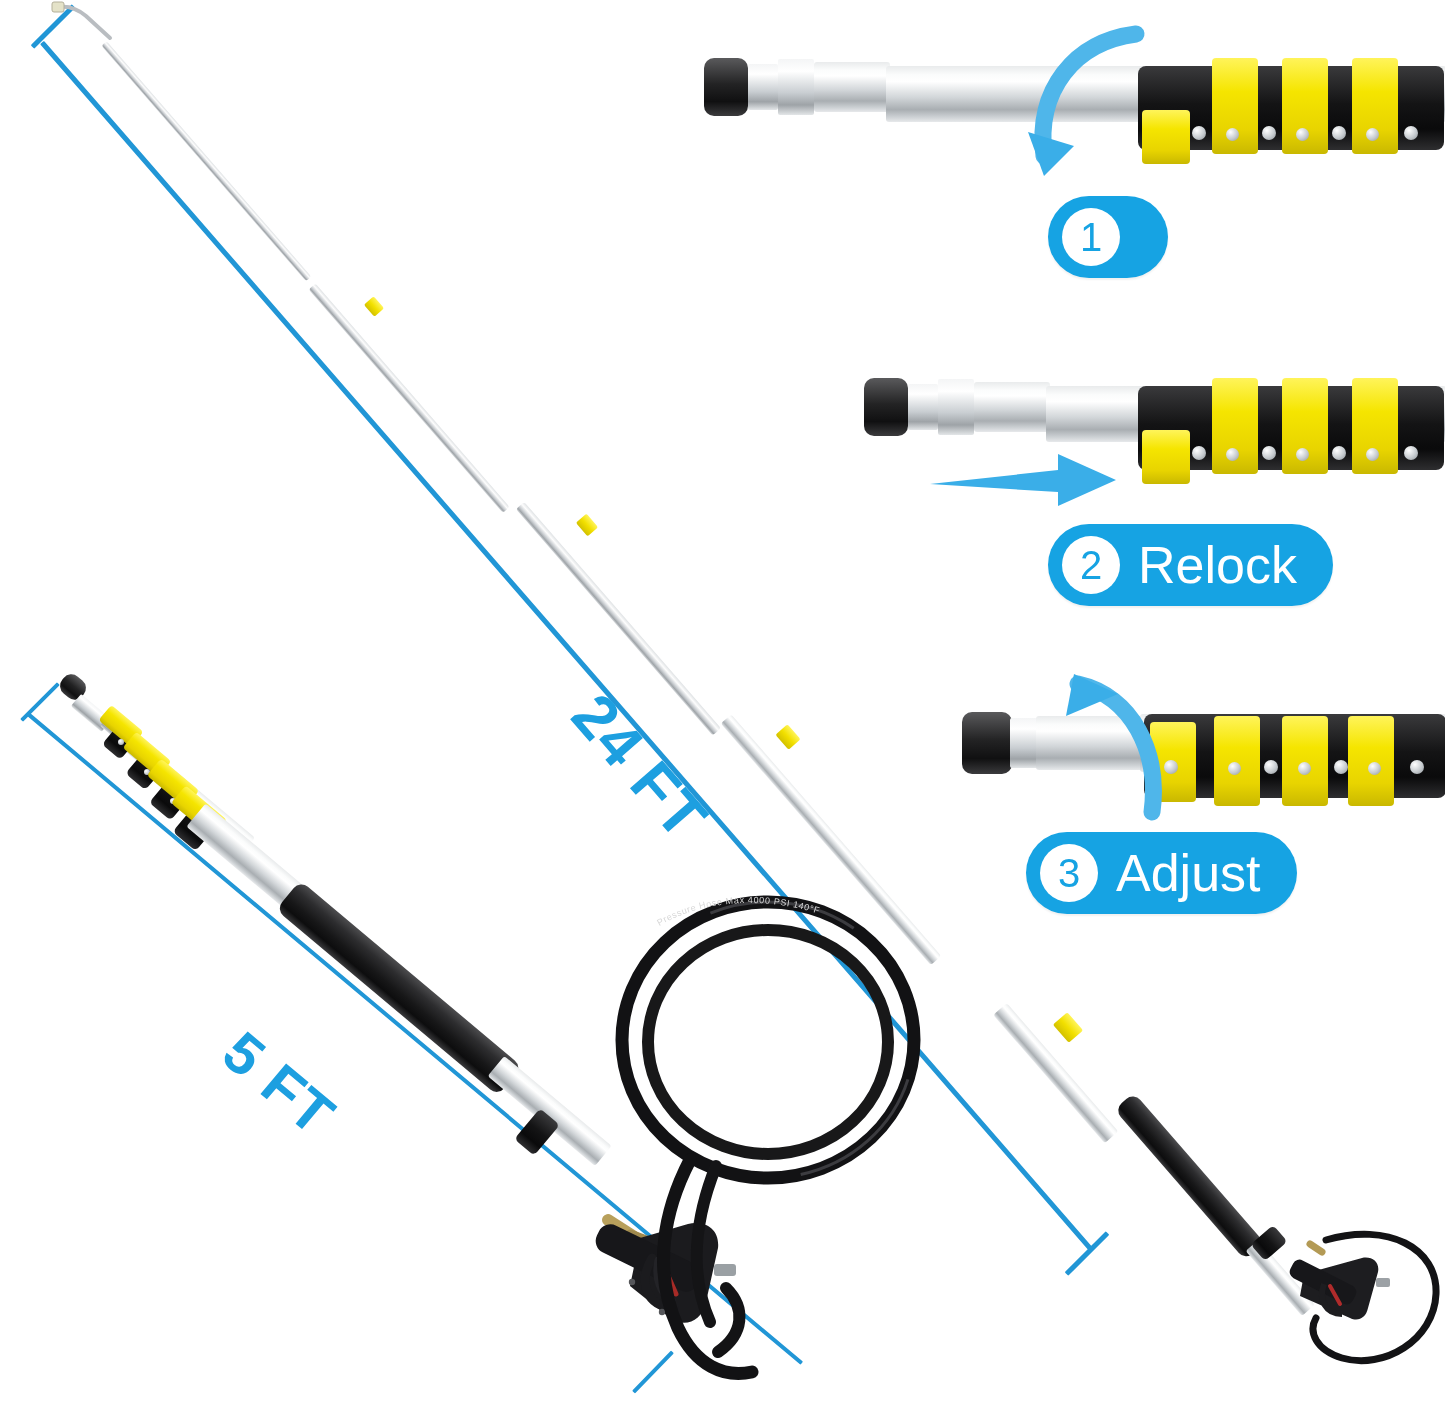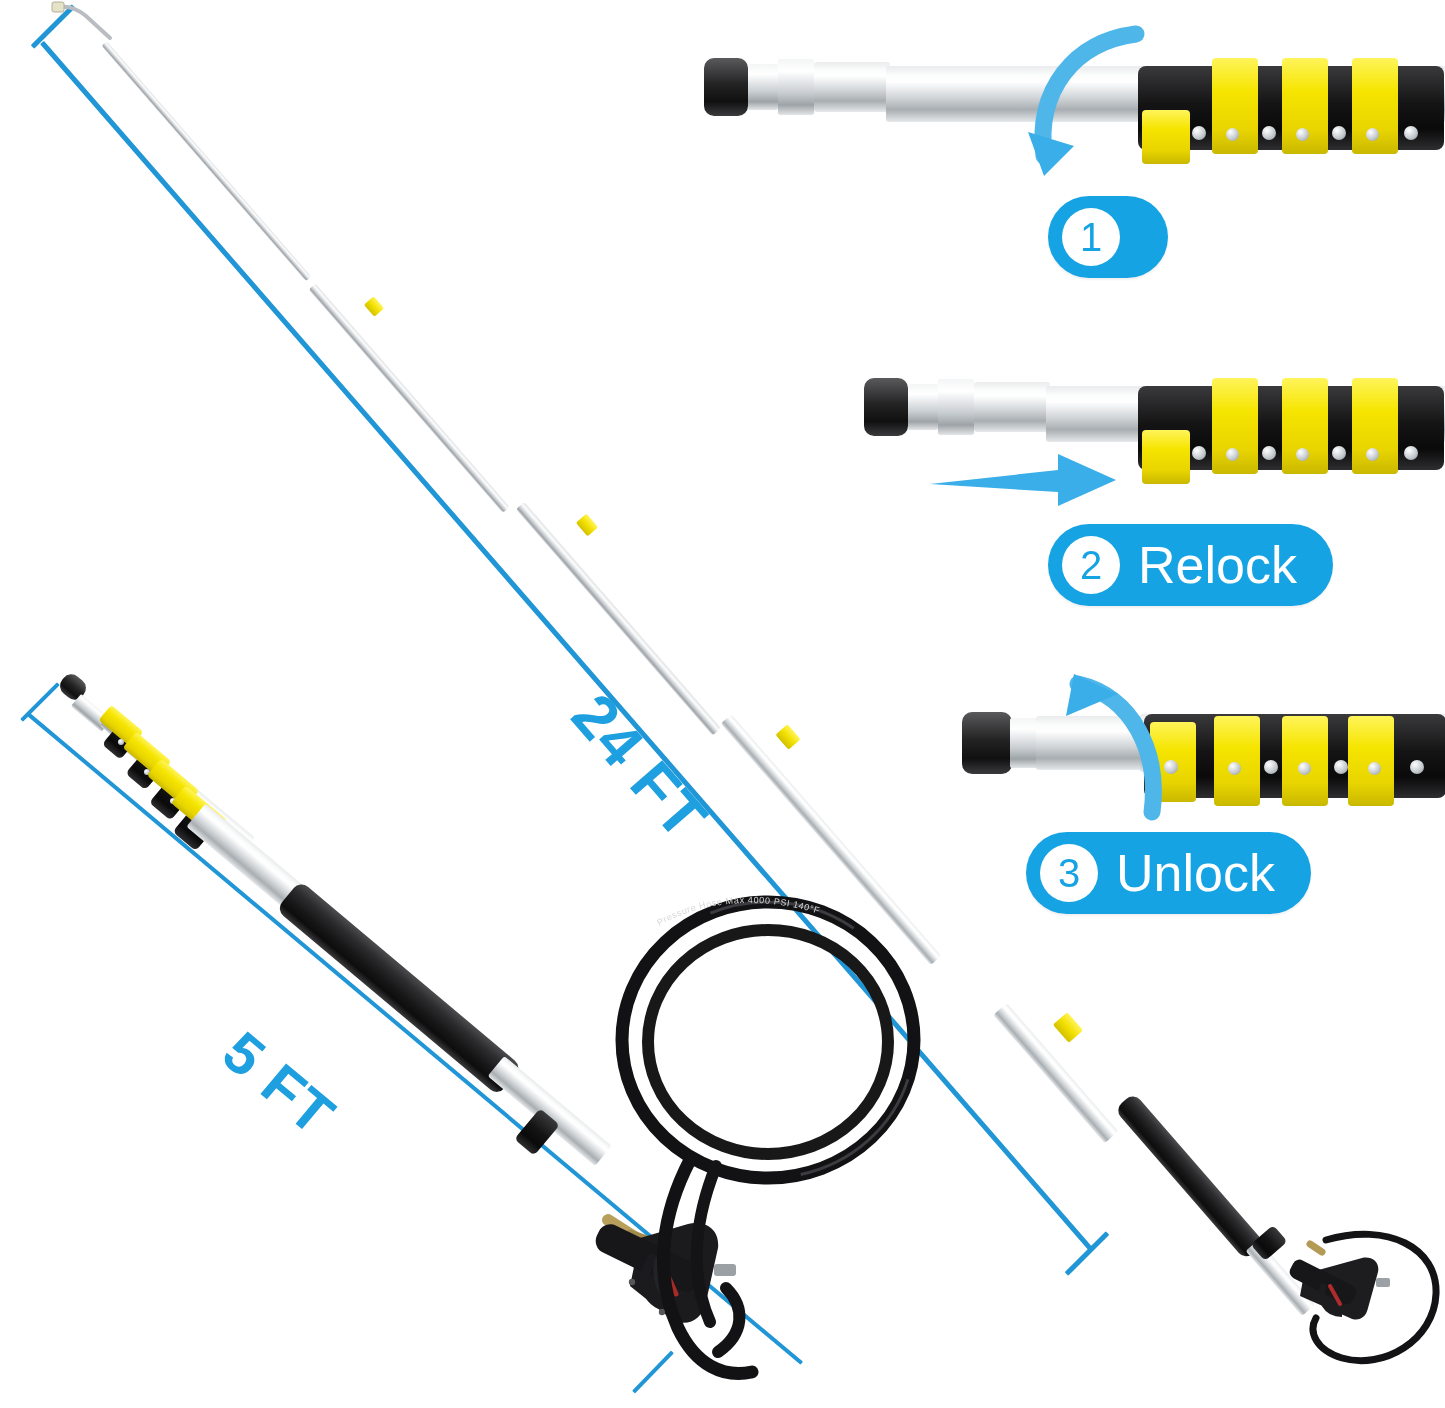--- a/index.html
+++ b/index.html
@@ -329,17 +329,17 @@
     <div class="rivet" style="left:1368px;top:762px;width:13px;height:13px;"></div>
     <div class="rivet" style="left:1410px;top:760px;width:14px;height:14px;"></div>
 
     <svg class="arrow-svg" style="left:1056px;top:660px;width:120px;height:160px;">
       <path d="M96,152 C104,92 76,36 22,24" stroke="#4fb6ea" stroke-width="17" fill="none" stroke-linecap="round"></path>
       <path d="M10,56 L18,14 L62,34 Z" fill="#3aaee8"></path>
     </svg>
 
     <div class="badge" style="left:1026px;top:832px;">
       <span class="badge-num">3</span>
-      <span class="badge-text">Unlock</span>
+      <span class="badge-text">Adjust</span>
     </div>
   </div>
 
 </div>
 
 </body></html>

